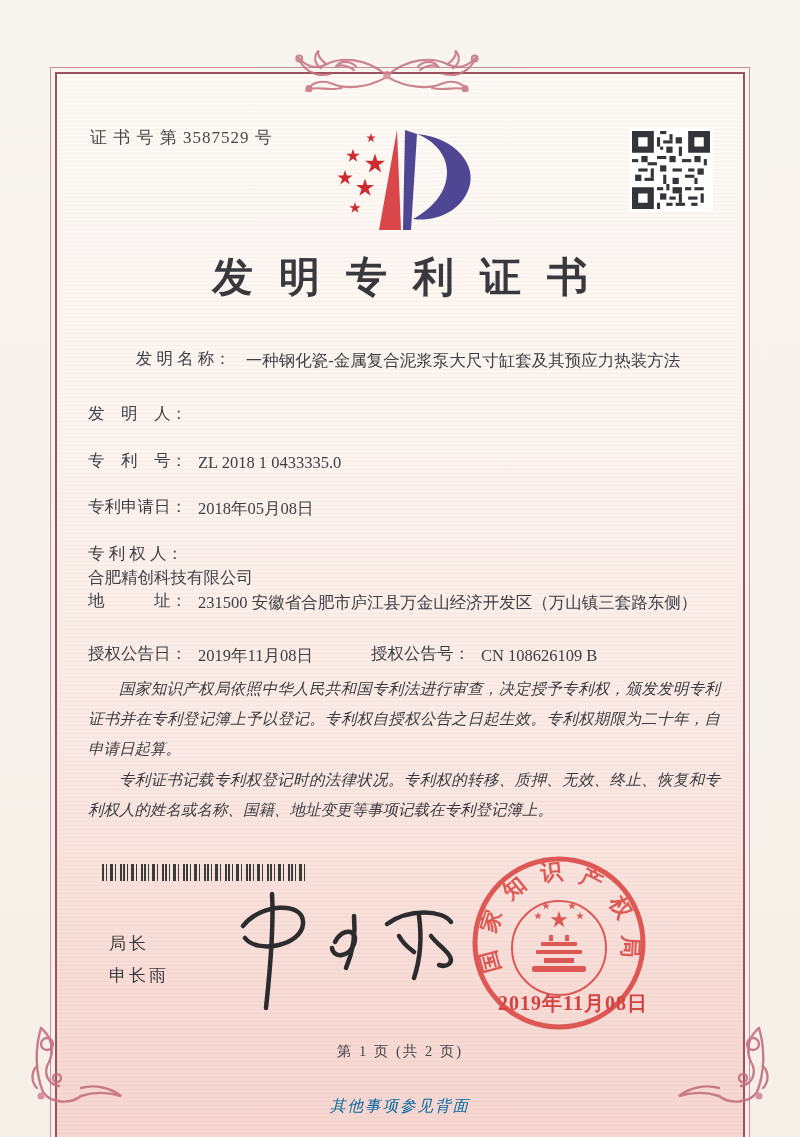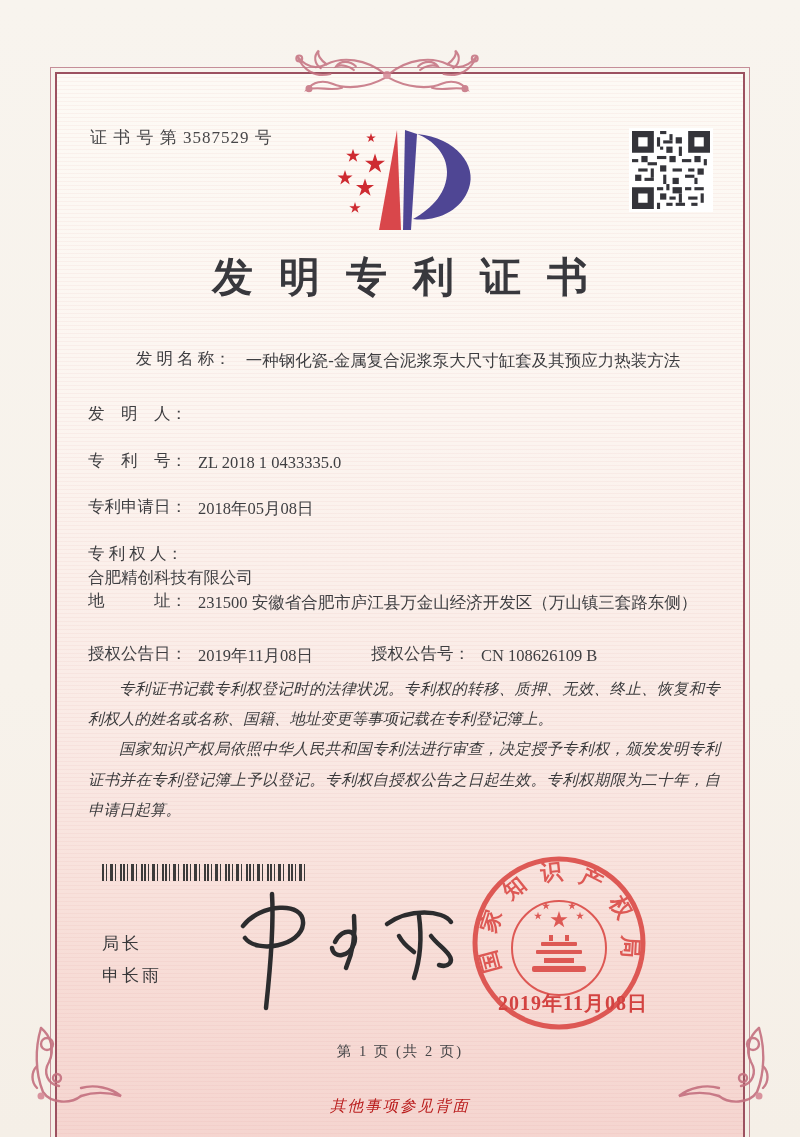--- a/index.html
+++ b/index.html
@@ -51,38 +51,38 @@
   .barcode {
     position:absolute; left:45px; top:790px; width:206px; height:17px;
     background:repeating-linear-gradient(90deg,
       #3b3b3b 0 2px, transparent 2px 4px,
       #3b3b3b 4px 5px, transparent 5px 8px,
       #3b3b3b 8px 11px, transparent 11px 13px,
       #3b3b3b 13px 14px, transparent 14px 18px,
       #3b3b3b 18px 20px, transparent 20px 21px);
   }
   .director-block {
-    position:absolute; left:45px; top:854px;
+    position:absolute; left:52px; top:854px;
     font-family:"Liberation Sans", sans-serif;
     font-size:17px; color:#39393b; letter-spacing:3px; line-height:1.9;
   }
   .signature { position:absolute; left:158px; top:812px; width:275px; height:125px; }
   .seal { position:absolute; left:413px; top:780px; width:178px; height:178px; opacity:0.93; }
   .seal-date {
     position:absolute; left:420px; top:916px; width:192px;
     text-align:center; font-size:20px; font-weight:bold; color:#d34341;
     letter-spacing:1px; white-space:nowrap;
   }
   .page-info {
     position:absolute; left:0; top:968px; width:100%;
     text-align:center; font-size:14.5px; color:#454547; letter-spacing:2px;
   }
   .back-note {
     position:absolute; left:0; top:1096px; width:100%;
-    text-align:center; font-size:15.5px; font-style:italic; color:#b91c1c; letter-spacing:2px;
+    text-align:center; font-size:15.5px; font-style:italic; color:#0369a1; letter-spacing:2px;
   }
   .ornament-top { position:absolute; left:213px; top:-26px; width:234px; height:52px; }
   .ornament-bl { position:absolute; left:-30px; top:948px; width:102px; height:84px; }
   .ornament-br { position:absolute; right:-30px; top:948px; width:102px; height:84px; transform:scaleX(-1); }
 </style>
 </head>
 <body>
 
 <div class="frame">
 
@@ -228,22 +228,22 @@
       <span class="lbl">授权公告日：</span>
       <span class="val">2019年11月08日</span>
       <span class="pair2">
         <span class="lbl">授权公告号：</span>
         <span class="val">CN 108626109 B</span>
       </span>
     </div>
   </div>
 
   <div class="body-text">
+    <p>国家知识产权局依照中华人民共和国专利法进行审查，决定授予专利权，颁发发明专利证书并在专利登记簿上予以登记。专利权自授权公告之日起生效。专利权期限为二十年，自申请日起算。</p>
     <p>专利证书记载专利权登记时的法律状况。专利权的转移、质押、无效、终止、恢复和专利权人的姓名或名称、国籍、地址变更等事项记载在专利登记簿上。</p>
-    <p>国家知识产权局依照中华人民共和国专利法进行审查，决定授予专利权，颁发发明专利证书并在专利登记簿上予以登记。专利权自授权公告之日起生效。专利权期限为二十年，自申请日起算。</p>
   </div>
 
   <div class="barcode"></div>
 
   <div class="director-block">
     <div>局长</div>
     <div>申长雨</div>
   </div>
 
   <svg class="signature" viewBox="0 0 275 125">

